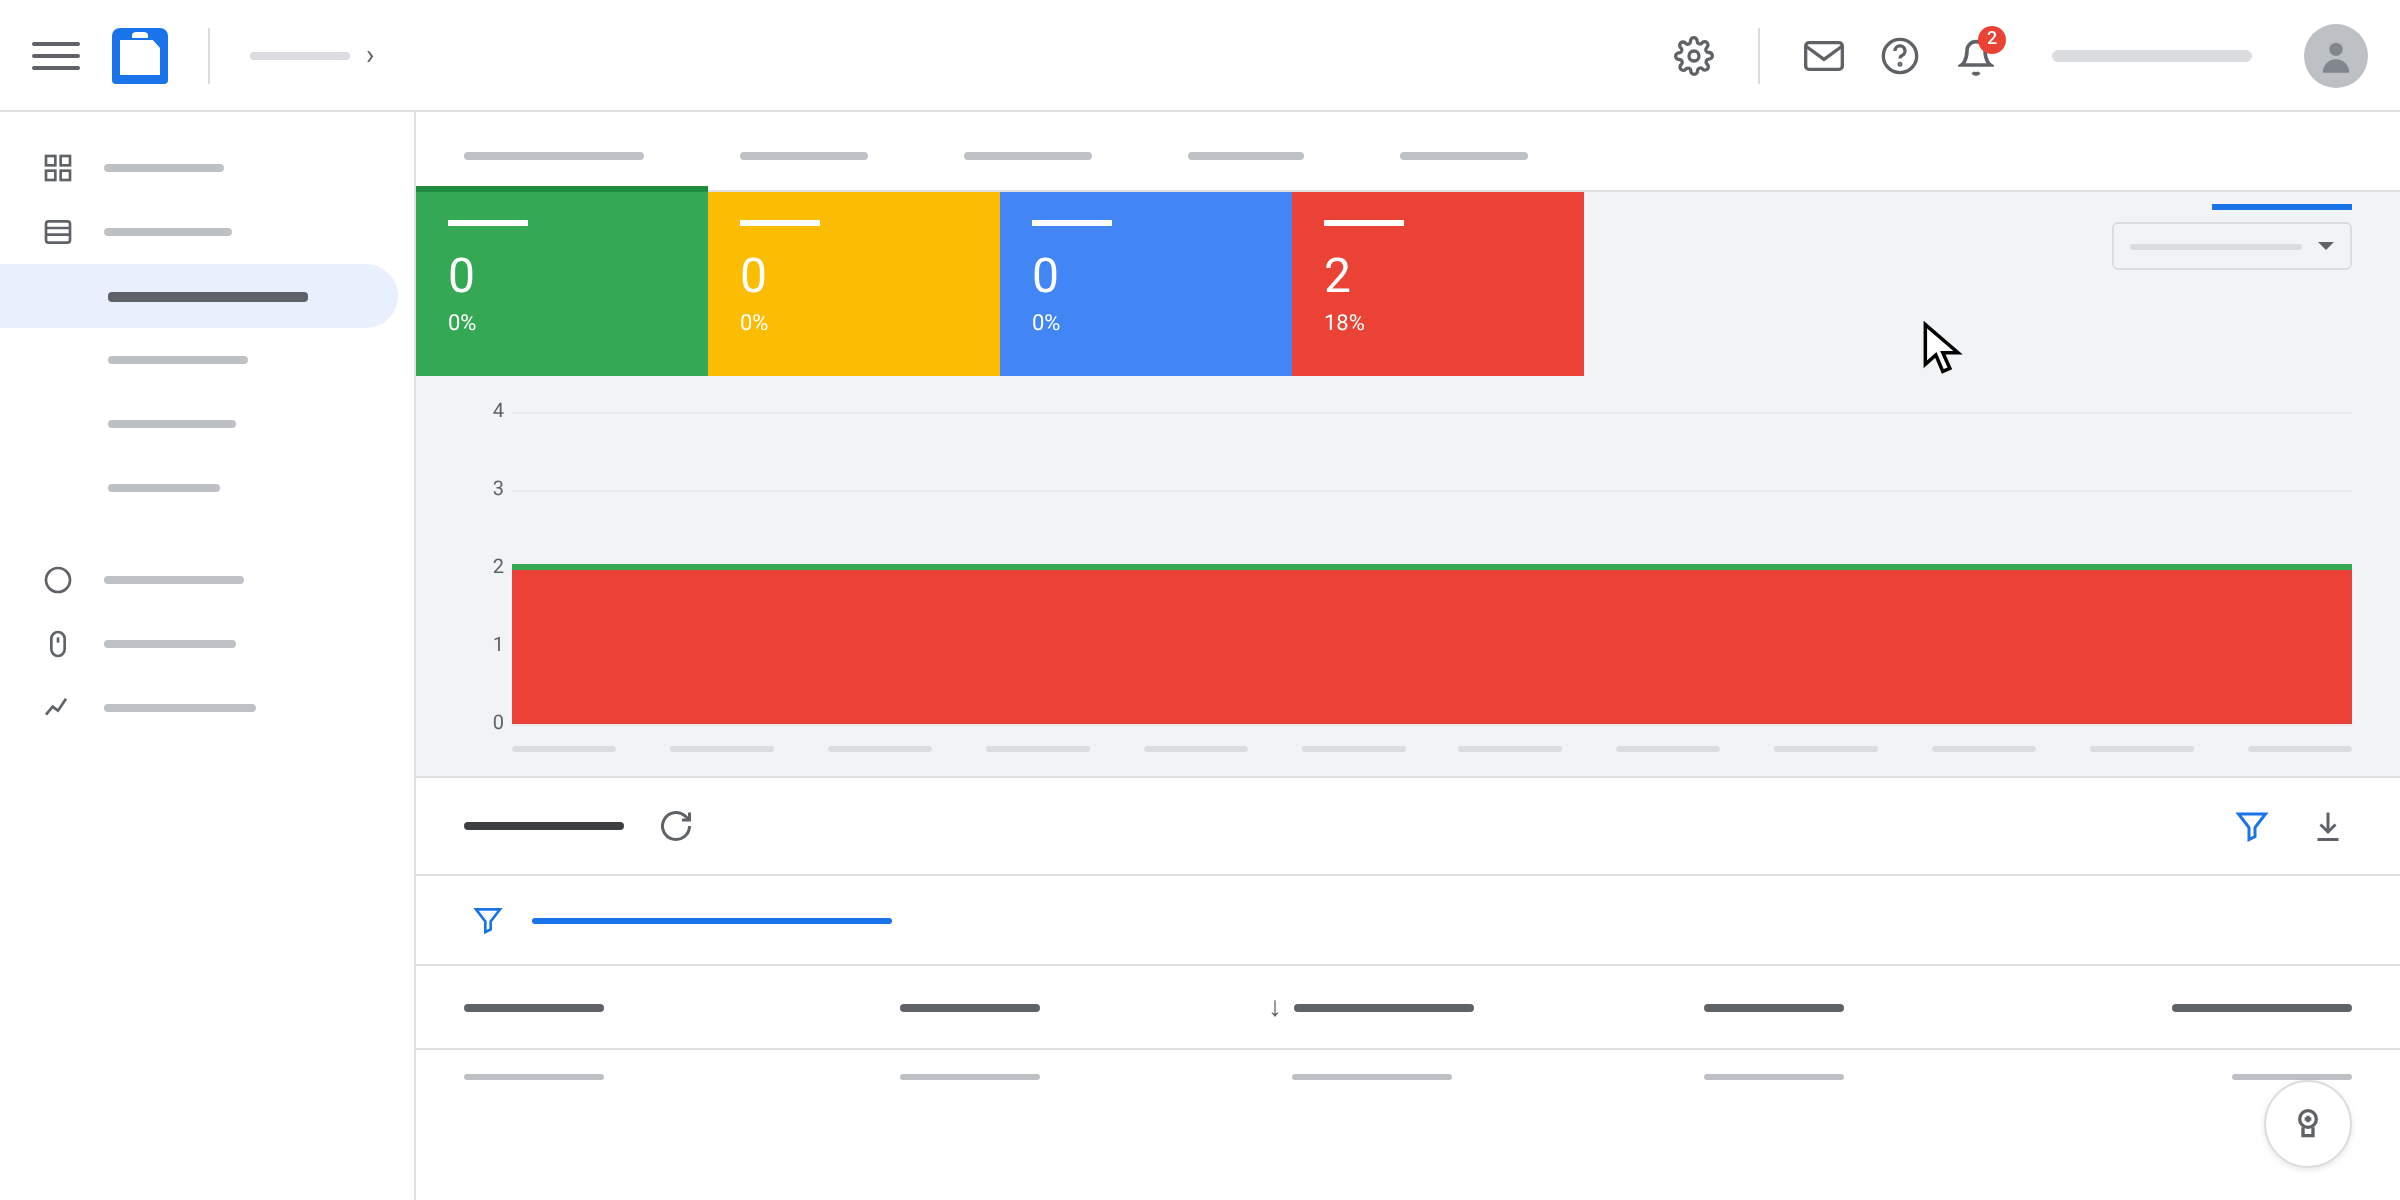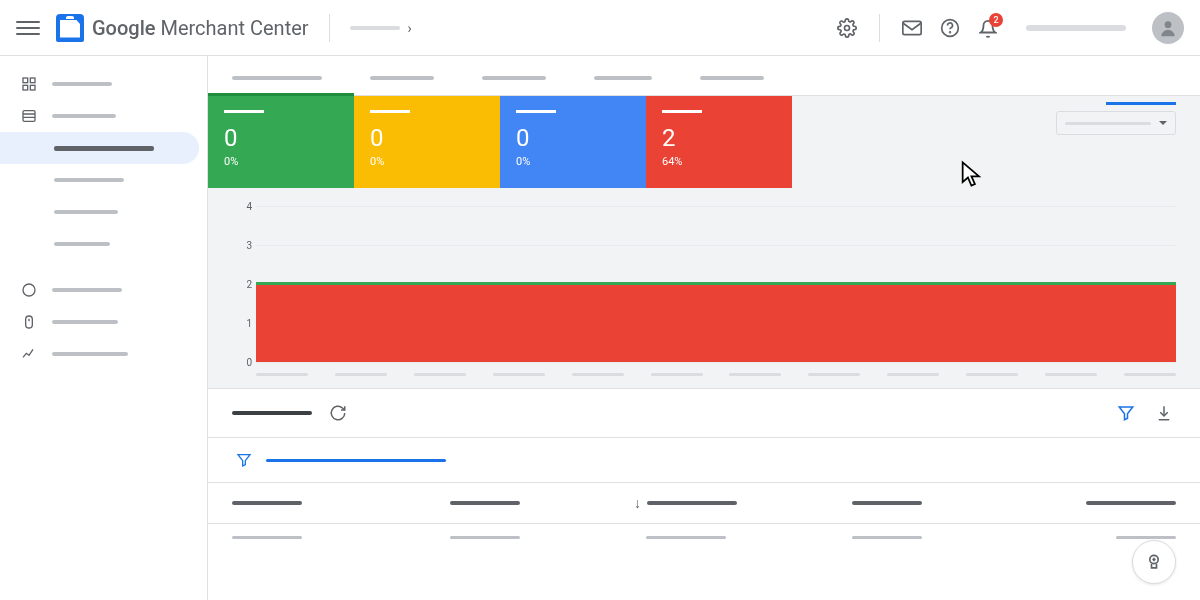--- a/index.html
+++ b/index.html
@@ -108,21 +108,20 @@
 <body>
 
 <div class="header">
   <div class="hamburger">
       <span></span>
       <span></span>
       <span></span>
     </div>
   <div class="logo-box">
     <div class="logo-icon"></div>
-    <div class="logo-text"><b>Google</b><span> Merchant Center</span></div>
   </div>
   <div class="header-divider"></div>
   <div class="breadcrumb">
     <div class="crumb-skel" style="width:50px"></div>
     <span class="chevron">›</span>
   </div>
   <div class="header-spacer"></div>
   <div class="header-icons">
     <div class="hicon">
       <svg width="20" height="20" viewBox="0 0 24 24" fill="none" stroke="#5f6368" stroke-width="2">
@@ -257,21 +256,21 @@
                 <div class="card-pct">0%</div>
               </div>
               <div class="card blue">
                 <div class="card-top"></div>
                 <div class="card-num">0</div>
                 <div class="card-pct">0%</div>
               </div>
               <div class="card red">
                 <div class="card-top"></div>
                 <div class="card-num">2</div>
-                <div class="card-pct">64%</div>
+                <div class="card-pct">18%</div>
               </div>
             </div>
         </div>
         <div class="chart-side">
           <div class="select-area">
             <div class="select-top"></div>
             <div class="select-box">
               <div class="select-skel"></div>
               <div class="select-caret"></div>
             </div>

